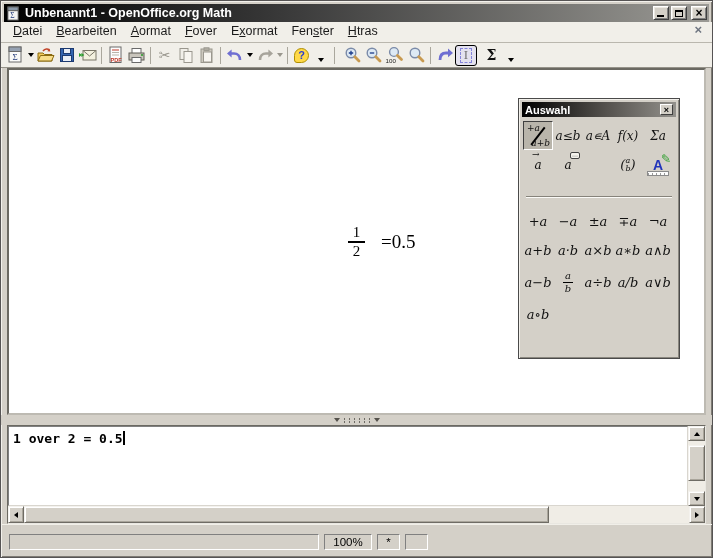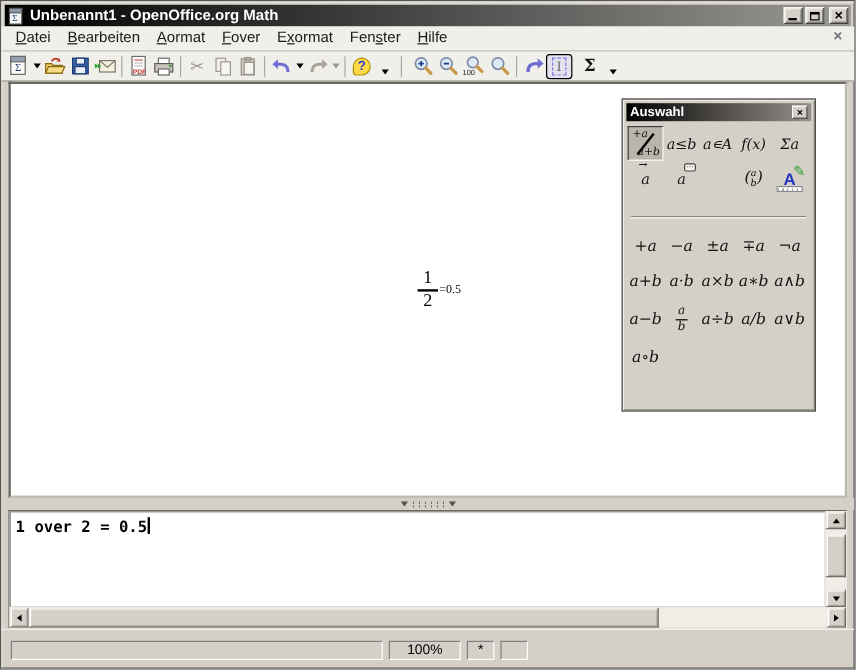--- a/index.html
+++ b/index.html
@@ -57,24 +57,24 @@
   
   .docview{
     height:347px;margin:0 6px;background:#fff;position:relative;
     border:2px solid;border-color:#6b6962 #bdbab2 #bdbab2 #6b6962;overflow:hidden;
   }
   .formula{position:absolute;left:339px;top:155px;display:flex;align-items:center;
     font-family:"Liberation Serif",serif;color:#000;}
   .frac{display:flex;flex-direction:column;align-items:center;line-height:1;}
   .frac .num,.frac .den{font-size:15px;padding:0 2px;}
   .frac .bar{width:17px;height:1.5px;background:#000;margin:1px 0;}
-  .formula .rhs{font-size:10px;margin-left:1px;}
+  .formula .rhs{font-size:19px;margin-left:16px;}
   
   .panel{
-    position:absolute;left:509px;top:12px;width:162px;height:261px;background:#d4d0c8;
+    position:absolute;left:509px;top:28px;width:162px;height:261px;background:#d4d0c8;
     border:1px solid #4a4a4a;box-shadow:inset 1px 1px 0 #f2f0eb, inset -1px -1px 0 #8a877f;
   }
   .ptitle{height:15px;margin:3px 3px 0 3px;display:flex;align-items:center;
     background:linear-gradient(90deg,#000 0%,#55524e 55%,#93918c 100%);color:#fff;
     font-size:11px;font-weight:bold;padding:0 3px;}
   .ptitle .t{flex:1;}
   .pclose{width:13px;height:11px;background:#d4d0c8;border:1px solid;border-color:#fff #404040 #404040 #fff;
     display:flex;align-items:center;justify-content:center;font-size:9px;font-weight:bold;color:#000;line-height:8px;}
   .catgrid{display:grid;grid-template-columns:repeat(5,30px);grid-auto-rows:29px;margin:4px 3px 0 4px;}
   .cat{display:flex;align-items:center;justify-content:center;position:relative;
@@ -127,21 +127,21 @@
   .track{flex:1;}
   .arr-up{width:0;height:0;border-left:3px solid transparent;border-right:3px solid transparent;border-bottom:4px solid #000;}
   .arr-down{width:0;height:0;border-left:3px solid transparent;border-right:3px solid transparent;border-top:4px solid #000;}
   .arr-left{width:0;height:0;border-top:3px solid transparent;border-bottom:3px solid transparent;border-right:4px solid #000;}
   .arr-right{width:0;height:0;border-top:3px solid transparent;border-bottom:3px solid transparent;border-left:4px solid #000;}
   
   .statusgap{height:7px;border-top:1px solid #f1efe9;}
   .statusbar{height:22px;display:flex;align-items:center;gap:5px;padding:0 8px;font-size:11.5px;color:#000;}
   .spanel{height:16px;border:1px solid;border-color:#808080 #fff #fff #808080;display:flex;align-items:center;justify-content:center;}
   .sp1{width:310px;}
-  .sp2{width:60px;}
+  .sp2{width:48px;}
   .sp3{width:23px;}
   .sp4{width:23px;}
 </style>
 </head>
 <body>
 
 <div class="win">
 
   <div class="titlebar">
     <svg class="app-icon" viewBox="0 0 16 16">
@@ -161,21 +161,21 @@
       </div>
   </div>
 
   <div class="menubar">
     <span class="mi"><span></span><u>D</u><span>atei</span></span>
     <span class="mi"><span></span><u>B</u><span>earbeiten</span></span>
     <span class="mi"><span></span><u>A</u><span>ormat</span></span>
     <span class="mi"><span></span><u>F</u><span>over</span></span>
     <span class="mi"><span>E</span><u>x</u><span>ormat</span></span>
     <span class="mi"><span>Fen</span><u>s</u><span>ter</span></span>
-    <span class="mi"><span></span><u>H</u><span>ilfe</span></span>
+    <span class="mi"><span></span><u>H</u><span>tras</span></span>
     <span class="spacer"></span>
     <span class="doc-close">×</span>
   </div>
 
   <div class="toolbar">
     <div class="tbtn">
       <svg width="17" height="18" viewBox="0 0 17 18">
         <rect x="2" y="1" width="12" height="15" fill="#fbfbf9" stroke="#6a6a6a"></rect>
         <rect x="2" y="1" width="12" height="4.5" fill="#96a2b2" stroke="#6a6a6a"></rect>
         <text x="5.5" y="13.5" font-size="9" font-family="serif" fill="#223a7a">Σ</text>

